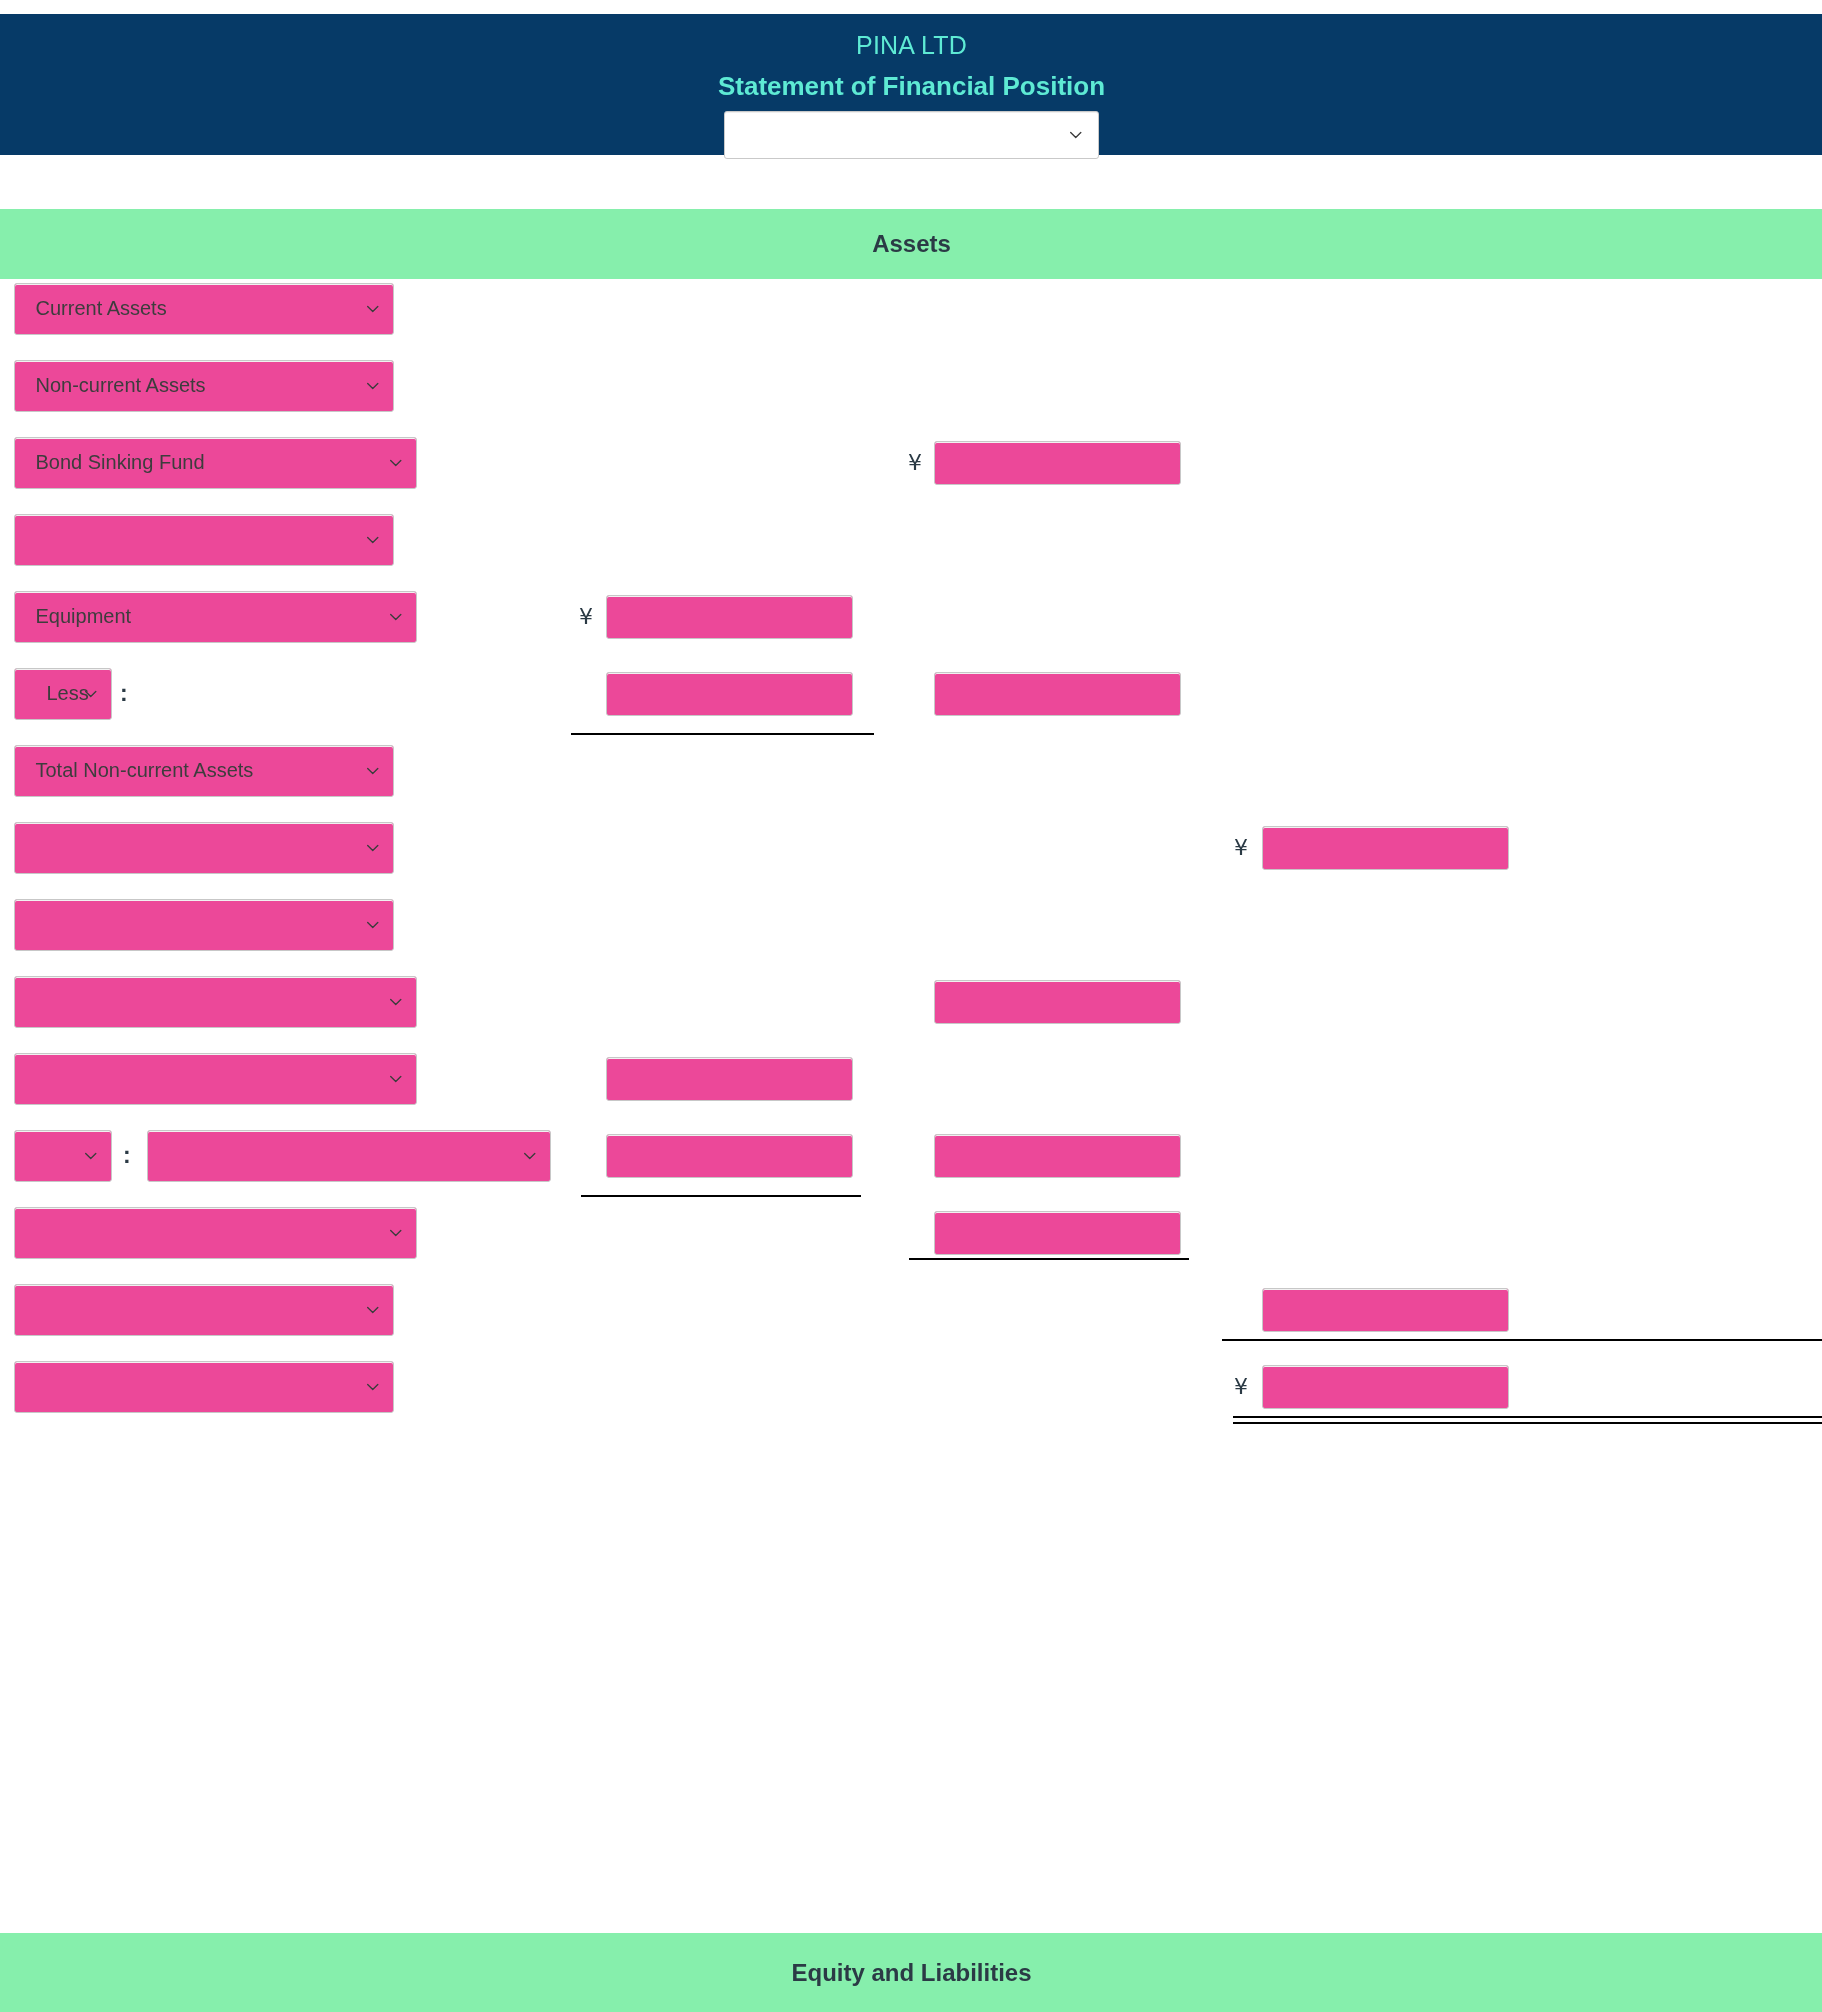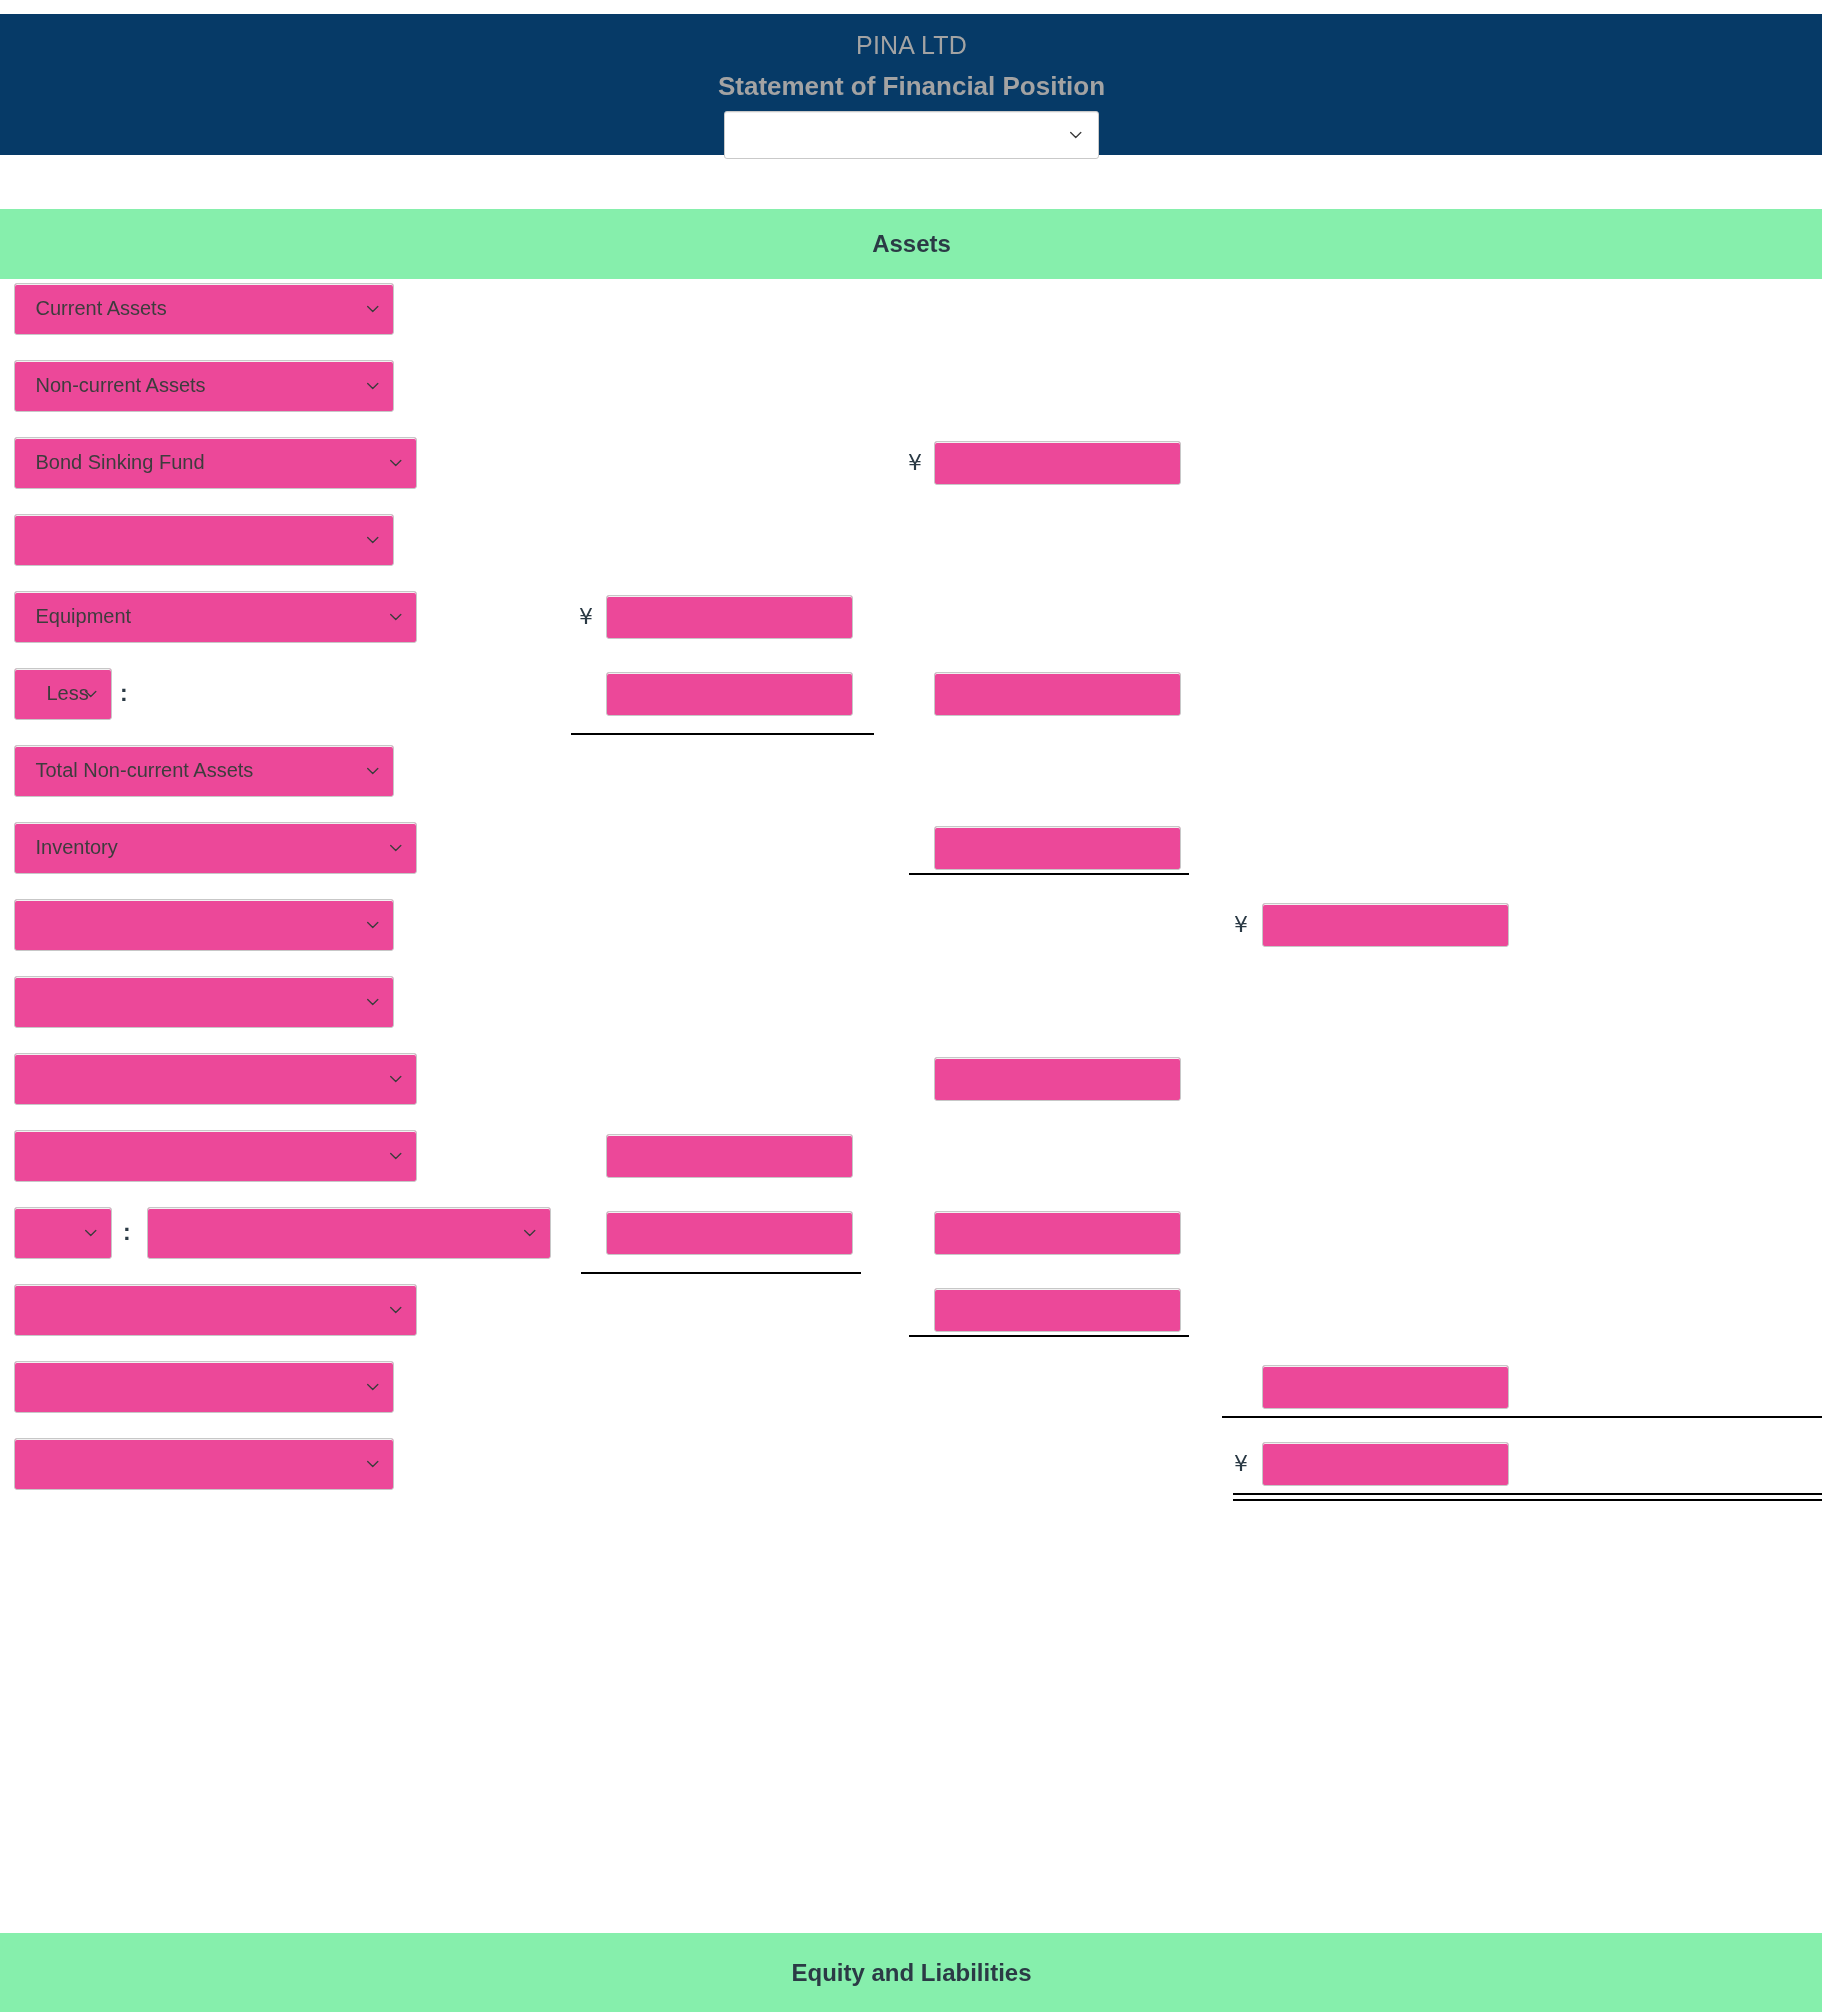--- a/index.html
+++ b/index.html
@@ -15,21 +15,21 @@
     overflow: hidden;
     background: #ffffff;
   }
 
   
   .header-band {
     position: absolute;
     left: 0; top: 13.5px;
     width: 1823px; height: 141px;
     background: #063a67;
-    color: #a3a3a3;
+    color: #5eead4;
     text-align: center;
   }
   .company-name {
     font-size: 25px;
     font-weight: 400;
     line-height: 1;
     padding-top: 19.3px;
     letter-spacing: 0.2px;
   }
   .statement-title {
@@ -267,32 +267,20 @@
       <div class="ctl sel sel-a">
         <span>Total Non-current Assets</span>
         <span class="chev">
             <svg viewBox="0 0 16 16">
               <path d="M2 5 L8 11 L14 5" fill="none" stroke="#3d3d3d" stroke-width="1.6" stroke-linecap="round" stroke-linejoin="round"></path>
             </svg>
           </span>
       </div>
     </div>
 
-    <div class="row">
-      <div class="ctl sel sel-b">
-        <span>Inventory</span>
-        <span class="chev">
-            <svg viewBox="0 0 16 16">
-              <path d="M2 5 L8 11 L14 5" fill="none" stroke="#3d3d3d" stroke-width="1.6" stroke-linecap="round" stroke-linejoin="round"></path>
-            </svg>
-          </span>
-      </div>
-      <div class="ctl money col2"></div>
-      <div class="rule rule-c2" style="top:56px;"></div>
-    </div>
 
     <div class="row">
       <div class="ctl sel sel-a">
         <span></span>
         <span class="chev">
             <svg viewBox="0 0 16 16">
               <path d="M2 5 L8 11 L14 5" fill="none" stroke="#3d3d3d" stroke-width="1.6" stroke-linecap="round" stroke-linejoin="round"></path>
             </svg>
           </span>
       </div>

